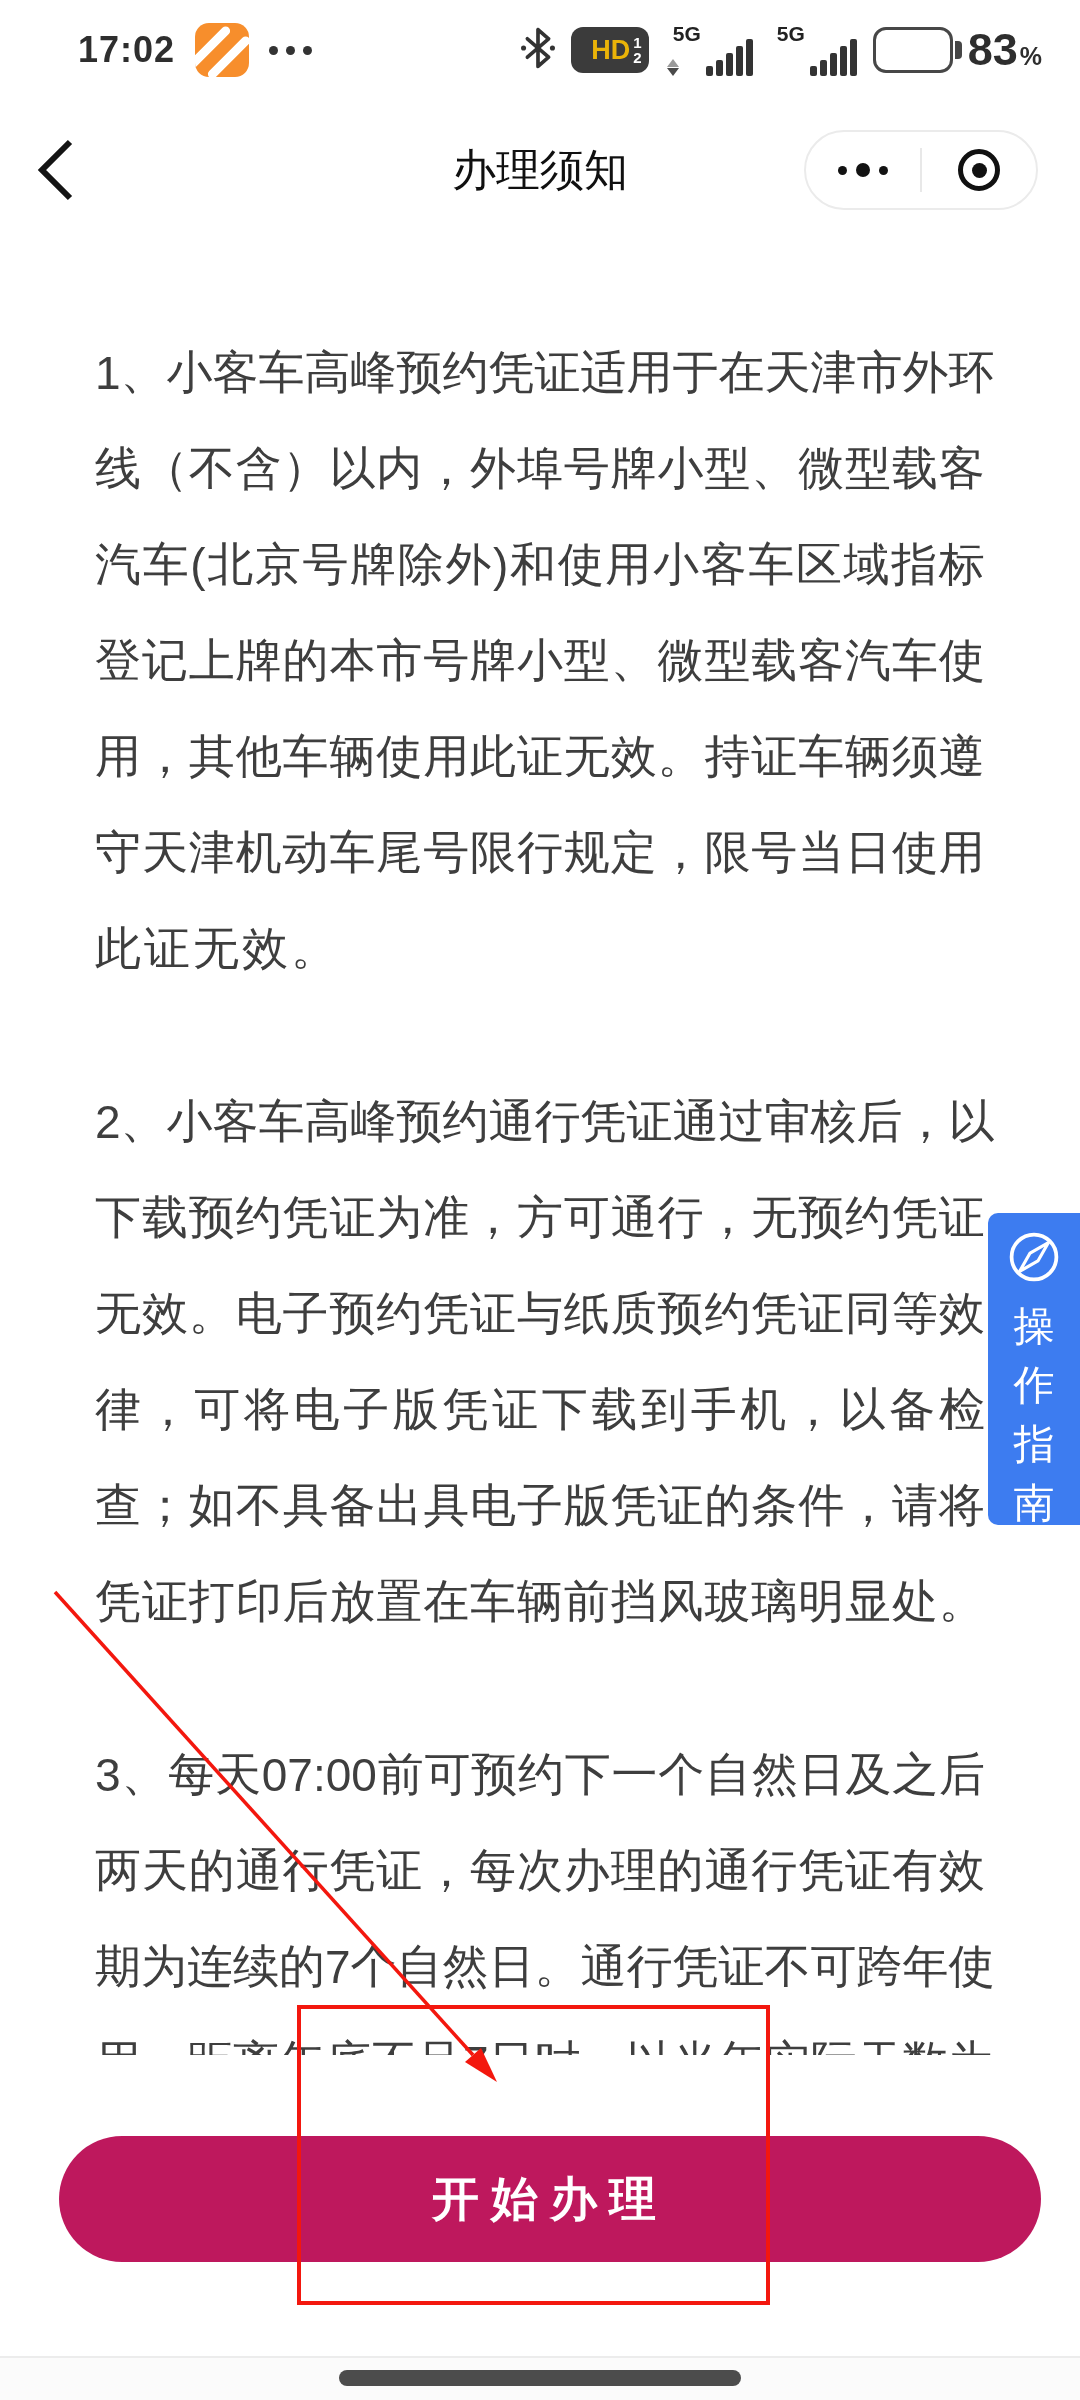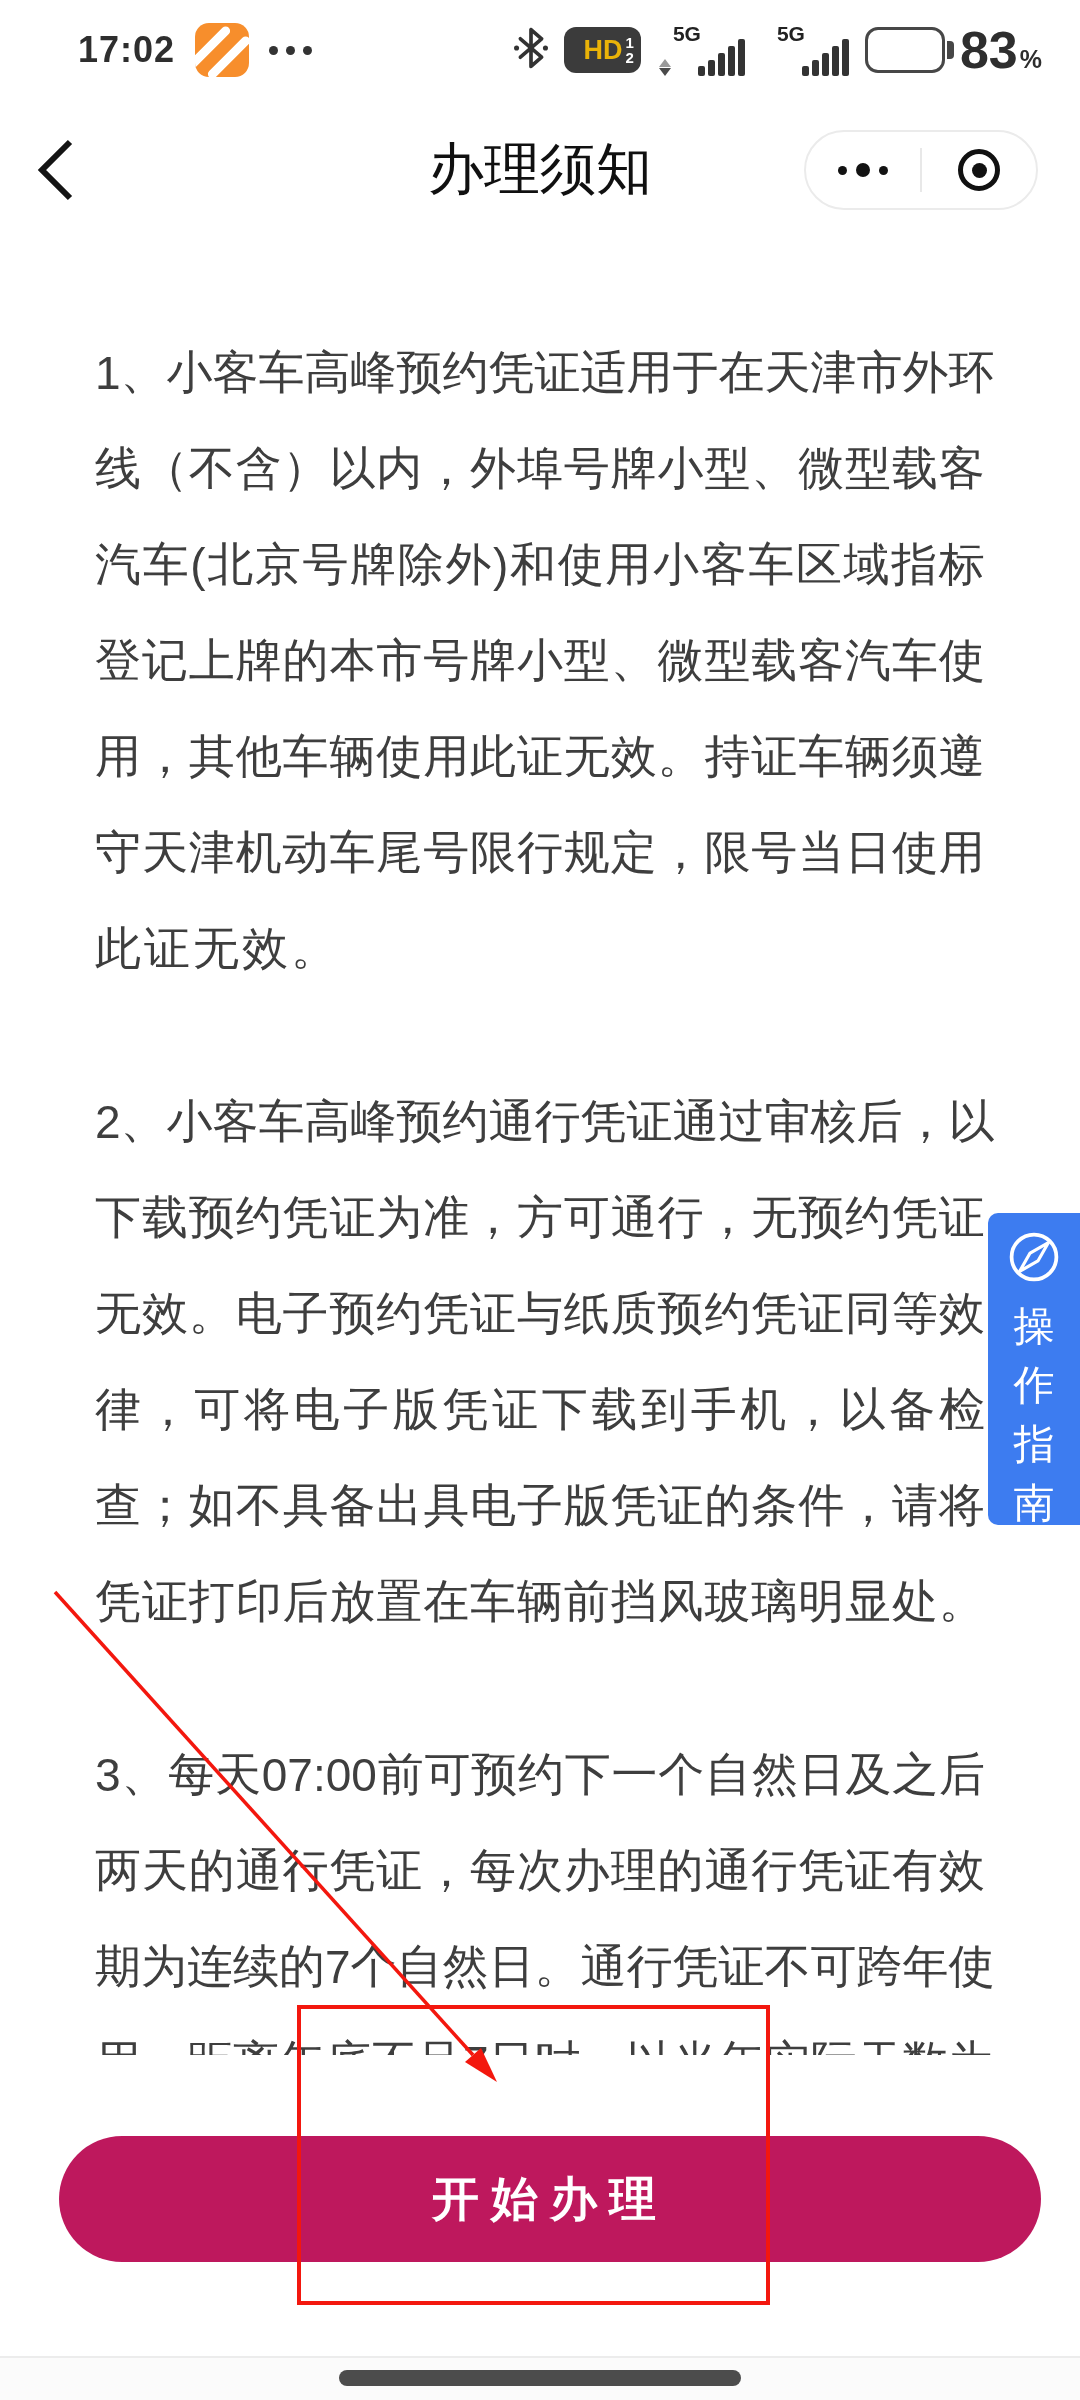--- a/index.html
+++ b/index.html
@@ -31,45 +31,45 @@
   .sb-dots b { width:9px; height:9px; border-radius:50%; background:#333; }
   .sb-right { display:flex; align-items:center; gap:16px; }
   .hd-badge {
     height:46px; min-width:76px; border-radius:12px; background:#3b3b3b;
     display:flex; align-items:center; justify-content:center; gap:3px; padding:0 7px;
   }
   .hd-badge .hd { color:#eab308; font-size:27px; font-weight:700; letter-spacing:0;margin-left:13px; }
   .hd-sims { display:flex; flex-direction:column; line-height:15px; }
   .hd-sims span { color:#fff; font-size:15px; font-weight:700; }
   .sig { position:relative; width:88px; height:56px; }
-  .sig .sig-label { position:absolute; left:16px; top:0; font-size:21px; font-weight:700; color:#222; }
+  .sig .sig-label { position:absolute; left:8px; top:0; font-size:21px; font-weight:700; color:#222; }
   .sig .bars { position:absolute; right:0; bottom:2px; display:flex; align-items:flex-end; gap:3px; }
   .sig .bars i { width:7px; background:#333; border-radius:2px; }
   .sig .arrows { position:absolute; left:2px; bottom:2px; display:flex; flex-direction:column; gap:1px; }
   .sig .arrows i { width:0; height:0; border-left:6px solid transparent; border-right:6px solid transparent; }
   .sig .arrows .up { border-bottom:8px solid #9a9a9a; }
   .sig .arrows .dn { border-top:8px solid #4a4a4a; }
   .battery { display:flex; align-items:center; }
   .bat-body {
     width:80px; height:46px; border:3px solid #474747; border-radius:13px;
     padding:3px; position:relative;
   }
   .bat-fill { height:100%; width:86%; background:#55C95A; border-radius:8px; }
   .bat-bolt { position:absolute; inset:0; display:flex; align-items:center; justify-content:center; }
   .bat-nub { width:7px; height:18px; background:#474747; border-radius:0 4px 4px 0; margin-left:2px; }
   .bat-text { display:flex; align-items:baseline; margin-left:6px; }
-  .bat-pct { font-size:52px; font-weight:600; color:#2e2e2e; }
+  .bat-pct { font-size:45px; font-weight:600; color:#2e2e2e; }
   .bat-sign { font-size:25px; font-weight:700; color:#2e2e2e; margin-left:2px; }
   
   .nav-bar { position:absolute; top:100px; left:0; right:0; height:140px; background:#fff; z-index:8; }
   .back-btn { position:absolute; left:34px; top:34px; width:60px; height:72px; display:flex; align-items:center; }
   .nav-title {
     position:absolute; left:0; right:0; top:0; height:140px;
     display:flex; align-items:center; justify-content:center;
-    font-size:56px; font-weight:500; color:#101010;
+    font-size:44px; font-weight:500; color:#101010;
   }
   .capsule {
     position:absolute; right:42px; top:30px; width:234px; height:80px;
     background:#fff; border:2px solid #ebebeb; border-radius:40px;
     display:flex; align-items:center; z-index:9;
   }
   .cap-half { flex:1; display:flex; align-items:center; justify-content:center; height:100%; }
   .cap-dots { display:flex; align-items:center; gap:9px; }
   .cap-dots b { border-radius:50%; background:#121212; }
   .cap-dots b:nth-child(1), .cap-dots b:nth-child(3) { width:9px; height:9px; }

